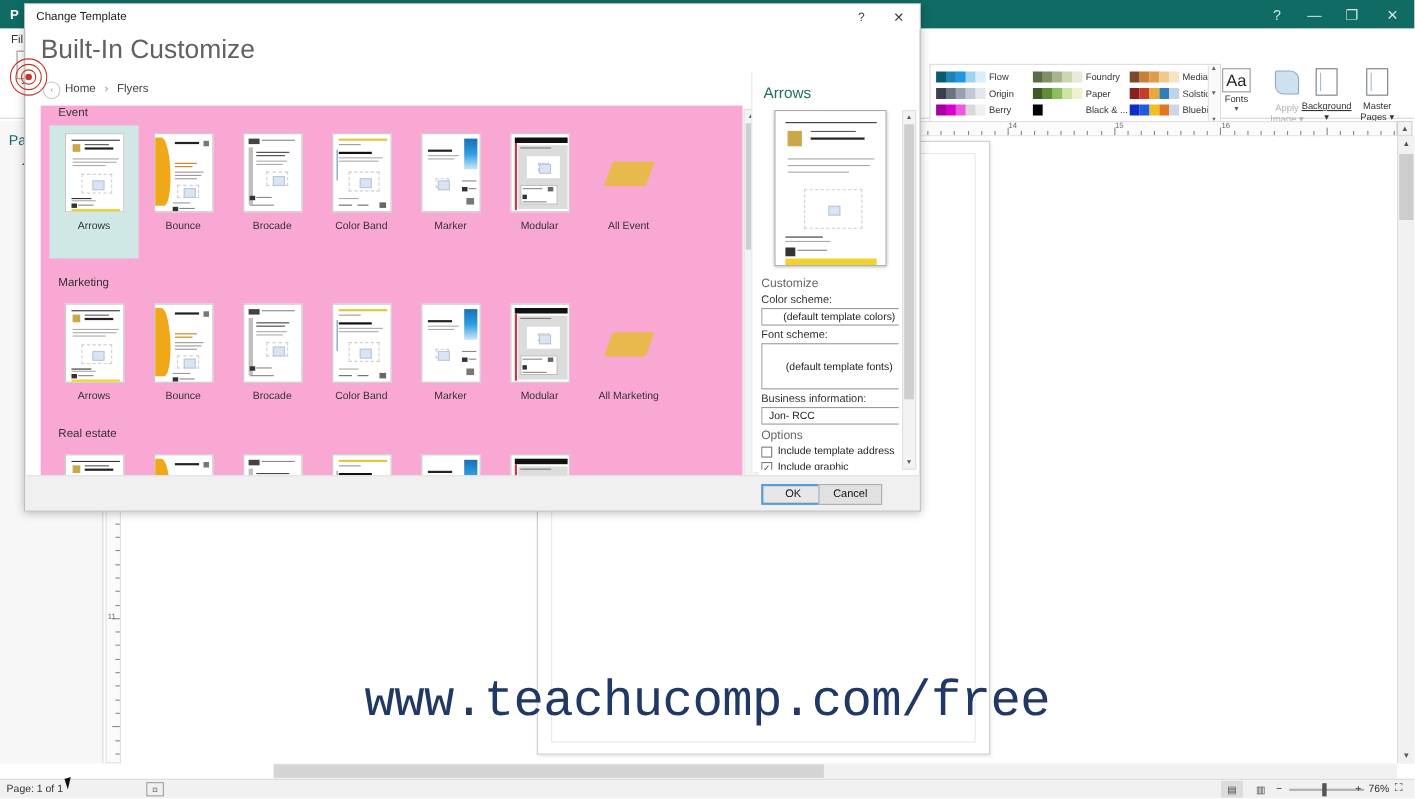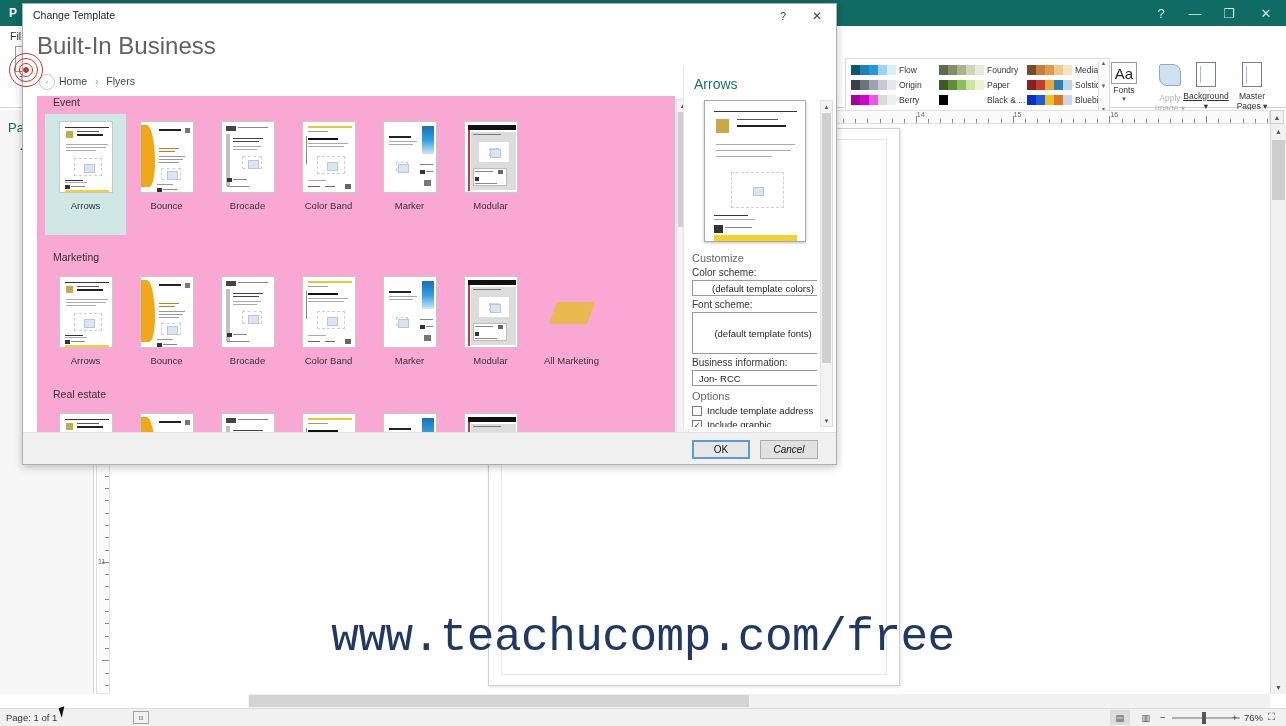--- a/index.html
+++ b/index.html
@@ -368,21 +368,21 @@
     background: #f0f0f0; border-top: 1px solid #e2e2e2;
   }
   .btn {
     position: absolute; top: 7px; width: 58px; height: 19px;
     font-size: 10px; color: #111; background: #e1e1e1;
     border: 1px solid #adadad;
     display: flex; align-items: center; justify-content: center;
   }
   .btn.primary { border: 2px solid #5b9bd5; background: #e7e7e7; }
   .btn.ok { right: 86px; }
-  .btn.cancel { right: 18px; font-style: italic; }
+  .btn.cancel { right: 34px; }
 
   
   .click-ind {
     position: absolute; left: 8px; top: 52px; width: 36px; height: 36px;
     pointer-events: none;
   }
   .click-ind span {
     position: absolute; border: 1.6px solid #c0392b; border-radius: 50%;
     left: 50%; top: 50%; transform: translate(-50%,-50%);
   }
@@ -755,21 +755,21 @@
   </div>
   <div class="cursor-arrow"></div>
 
   <div class="dialog">
     <div class="dlg-title">
       <div class="dlg-title-text">Change Template</div>
       <div class="dlg-help">?</div>
       <div class="dlg-close">✕</div>
     </div>
 
-    <div class="dlg-head">Built-In Business</div>
+    <div class="dlg-head">Built-In Customize</div>
 
     <div class="crumb-back">‹</div>
     <div class="breadcrumb">
       <span>Home</span>
       <span class="crumb-sep">›</span>
       <span>Flyers</span>
     </div>
 
     <div class="gallery" id="gallery">
         <div class="grp-title">Event</div>
@@ -863,20 +863,26 @@
               <div class="ln" style="left: 8px; top: 12px; width: 28px; height: 1px; background: rgb(119, 119, 119);"></div>
               <div style="position: absolute; left: 14px; top: 20px; width: 30px; height: 20px; background: rgb(255, 255, 255);"></div>
               <div class="ph" style="left: 24px; top: 26px; width: 10px; height: 8px;"></div>
               <div style="position: absolute; left: 8px; top: 46px; width: 34px; height: 18px; background: rgb(255, 255, 255); border: 1px solid rgb(187, 187, 187);"></div>
               <div class="ln" style="left: 10px; top: 49px; width: 18px; height: 1px; background: rgb(136, 136, 136);"></div>
               <div class="blk" style="left: 33px; top: 48px; width: 5px; height: 4px; background: rgb(102, 102, 102);"></div>
               <div class="blk" style="left: 10px; top: 55px; width: 4px; height: 4px; background: rgb(51, 51, 51);"></div>
               <div class="ln" style="left: 10px; top: 61px; width: 22px; height: 1px; background: rgb(136, 136, 136);"></div>
             </div>
             <div class="label">Modular</div>
+          </div>
+          <div class="tile folder">
+            <div class="thumb">
+              <div class="folder-shape"></div>
+            </div>
+            <div class="label">All Event</div>
           </div>
         </div>
         <div class="grp-title" style="margin-top: 16px;">Marketing</div>
         <div class="tiles">
           <div class="tile">
             <div class="thumb">
               <div class="ln" style="left: 5px; top: 5px; width: 44px; height: 1px; background: rgb(51, 51, 51);"></div>
               <div class="blk" style="left: 6px; top: 9px; width: 7px; height: 7px; background: rgb(202, 168, 74);"></div>
               <div class="ln" style="left: 17px; top: 9px; width: 22px; height: 1px; background: rgb(85, 85, 85);"></div>
               <div class="ln" style="left: 17px; top: 12px; width: 26px; height: 2px; background: rgb(34, 34, 34);"></div>

